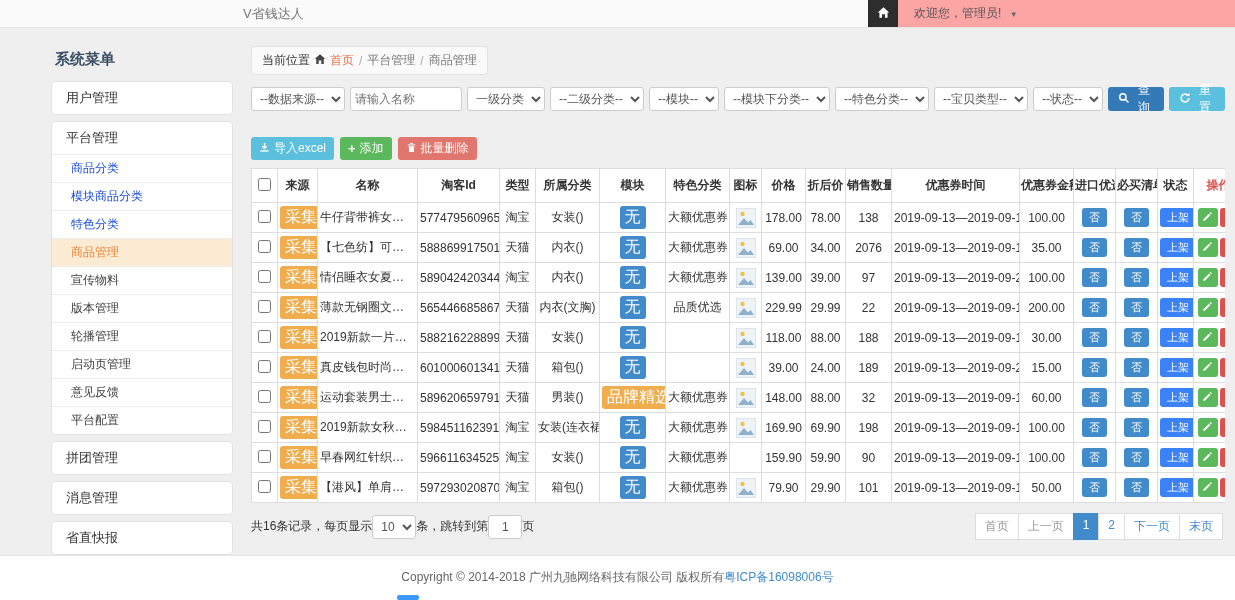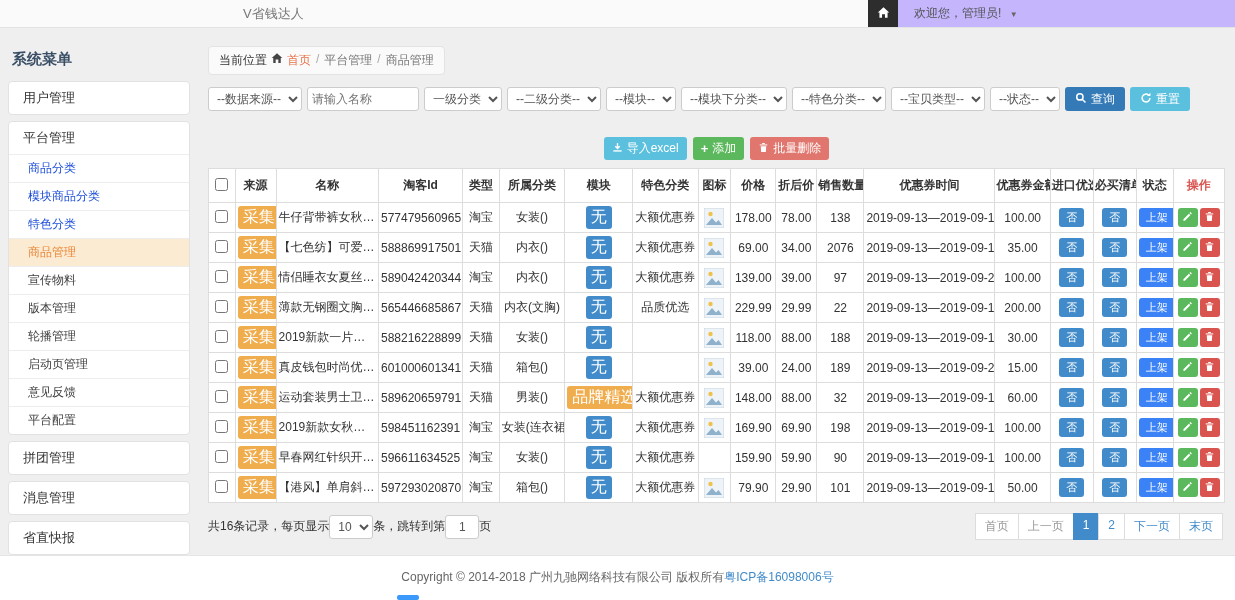--- a/index.html
+++ b/index.html
@@ -6,58 +6,58 @@
   html,body { width:1235px; height:600px; overflow:hidden; }
   body {
     font-family:"Liberation Sans","DejaVu Sans",sans-serif;
     font-size:12px; color:#333; background:#efefef;
     display:flex; flex-direction:column;
   }
   
   .topbar { height:28px; flex:0 0 auto; background:#fafafa; border-bottom:1px solid #e3e3e3;
             display:flex; align-items:center; }
   .brand { margin-left:243px; font-size:13px; color:#777; }
-  .topbar-right { margin-left:auto; height:100%; width:367px; background:#c4b5fd;
+  .topbar-right { margin-left:auto; height:100%; width:367px; background:#fca5a5;
                   display:flex; align-items:center; }
   .home-btn { width:30px; height:100%; background:#2d2d2d; display:flex;
               align-items:center; justify-content:center; cursor:pointer; flex:0 0 auto; }
   .welcome { padding-left:16px; color:#555; cursor:pointer; }
   .caret { font-size:8px; color:#666; margin-left:5px; }
   
-  .main-wrap { flex:1 1 auto; display:flex; overflow:hidden; }
+  .main-wrap { flex:1 1 auto; display:flex; overflow:hidden;margin-left:43px; }
   .sidebar { width:182px; flex:0 0 auto; margin-left:8px; padding-top:22px; overflow:hidden; }
   .sidebar-title { font-size:15px; font-weight:bold; color:#3a4f66; padding:0 6px 12px 4px; }
   .panel { background:#fff; border:1px solid #e2e2e2; border-radius:4px; margin-bottom:6px; overflow:hidden; }
   .panel-hd { padding:7px 14px; font-size:13px; color:#333; cursor:pointer; }
   .submenu { list-style:none; }
   .submenu li { border-top:1px solid #ededed; padding:5px 14px 5px 19px; font-size:12px; cursor:pointer; }
   .sub-orange { color:#1d4ed8; }
   .sub-blue { color:#404040; }
   .sub-active { background:#fcebd3; color:#e8883a; }
   
   .content { flex:1 1 auto; margin:0 10px 0 18px; padding-top:18px; display:flex; flex-direction:column; overflow:hidden; }
   .breadcrumb { align-self:flex-start; background:#fafafa; border:1px solid #e3e3e3; border-radius:4px;
-                padding:5px 10px; display:flex; align-items:flex-start; gap:4px; color:#777; }
+                padding:5px 10px; display:flex; align-items:center; gap:4px; color:#777; }
   .bc-label { color:#333; }
   .bc-home { color:#e8734a; cursor:pointer; }
   .bc-sep { color:#aaa; padding:0 1px; }
   .bc-item { color:#777; }
   
   .filters { margin-top:12px; display:flex; align-items:center; gap:5px; }
   select,input[type="text"] { height:24px; border:1px solid #ccc; border-radius:3px; background:#fff;
            font-size:12px; color:#555; padding:0 4px; font-family:inherit; }
   .name-input { width:112px; }
   .btn { border:none; border-radius:3px; color:#fff; font-size:12px; height:24px; padding:0 10px;
          display:inline-flex; align-items:center; gap:4px; cursor:pointer; font-family:inherit; }
   .btn-primary { background:#337ab7; }
   .btn-info    { background:#5bc0de; }
   .btn-success { background:#5cb85c; }
   .btn-danger  { background:#e0766d; }
   
-  .actions { margin-top:26px; display:flex; justify-content:center; gap:6px; }
+  .actions { margin-top:26px; display:flex; justify-content:flex-start; gap:6px; }
   .actions .btn { height:23px; padding:0 8px; }
   .plus-glyph { font-weight:bold; font-size:13px; line-height:1; }
   
   .tbl-wrap { margin-top:8px; }
   table.tbl { width:100%; border-collapse:collapse; background:#fff; table-layout:fixed; }
   .tbl th, .tbl td { border:1px solid #ddd; text-align:center; vertical-align:middle; }
   .tbl th { font-weight:bold; font-size:12px; padding:8px 1px; white-space:nowrap; overflow:hidden; }
   .tbl td { font-size:12px; padding:3px 2px; white-space:nowrap; overflow:hidden; height:27px; }
   .tbl th:nth-child(1){width:26px} .tbl th:nth-child(2){width:40px}
   .tbl th:nth-child(3){width:100px} .tbl th:nth-child(4){width:82px}

